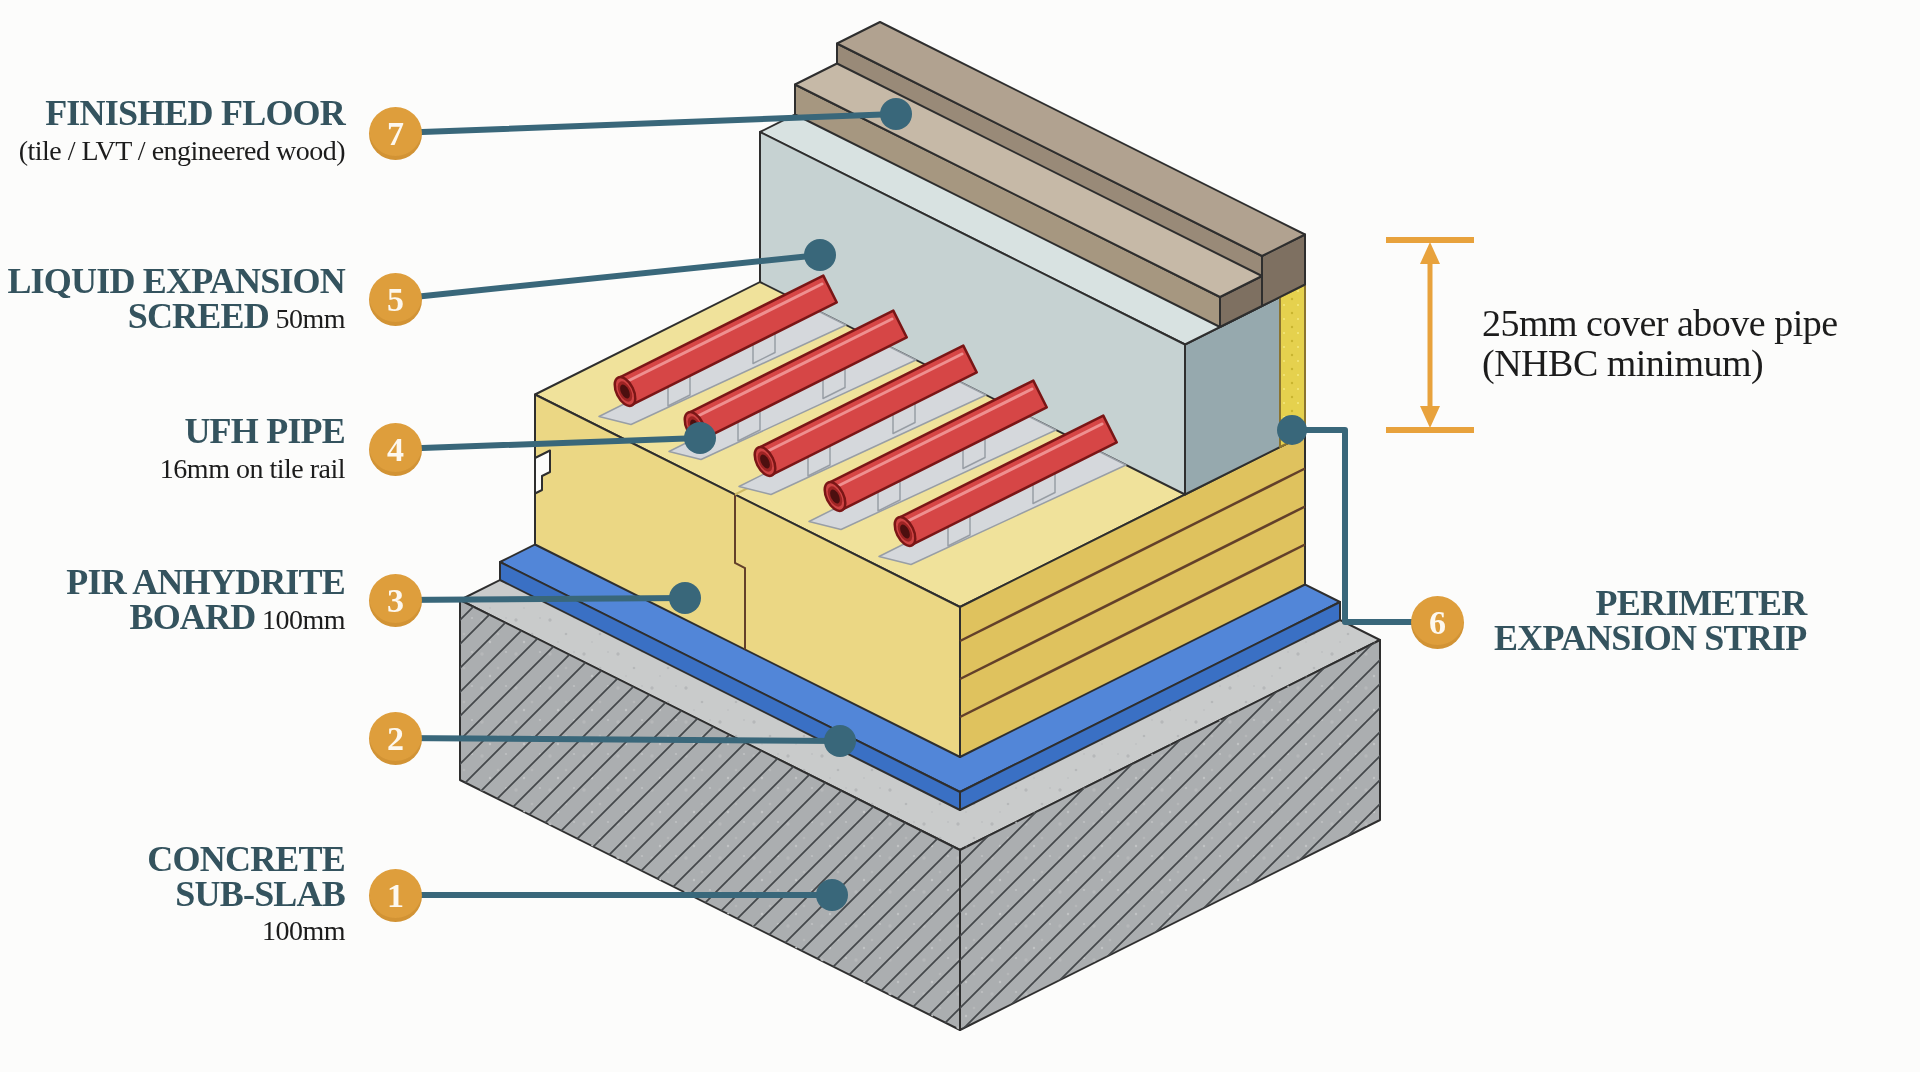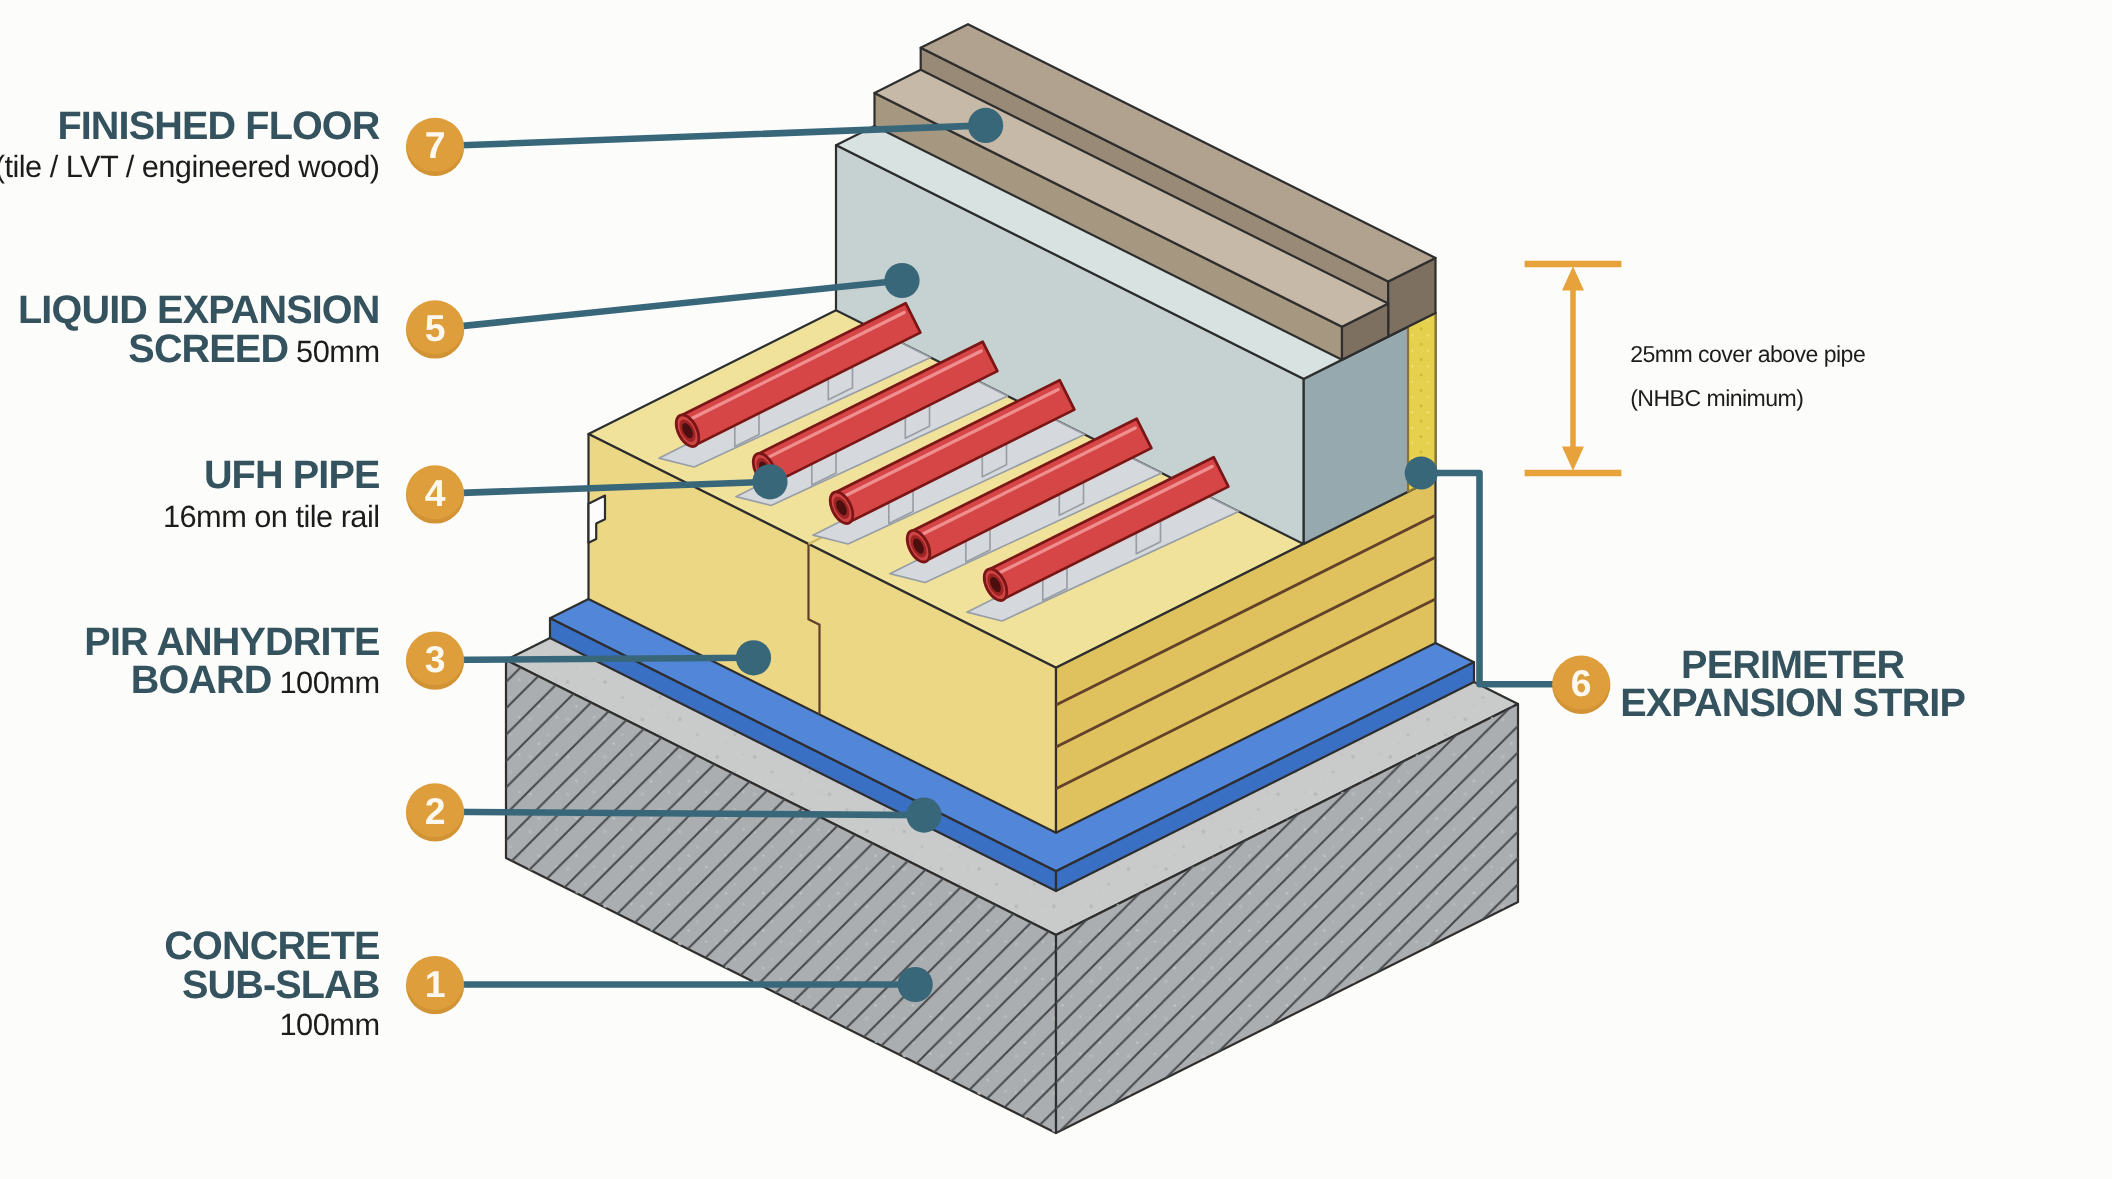--- a/index.html
+++ b/index.html
@@ -1,32 +1,32 @@
 <!DOCTYPE html>
 <html style="--bg: #FCFCFB; --badge: #DE9E3C; --leader: #39677A; --title: #34535E; --text: #1C1C1C;"><head>
 <meta charset="utf-8">
 <style>
   :root{
     --bg:#FCFCFB; --badge:#DE9E3C; --leader:#39677A; --title:#34535E; --text:#1C1C1C;
   }
   html,body{margin:0;padding:0;background:#e9e9e9;}
   .stage{position:relative;width:1920px;height:1072px;background:var(--bg);overflow:hidden;
-         font-family:Liberation Sans, sans-serif;}
+         font-family:Liberation Serif, serif;}
   svg.iso{position:absolute;left:0;top:0;z-index:1;}
   .label{position:absolute;z-index:3;white-space:nowrap;}
   .ra{right:1575px;text-align:right;}
-  .la{text-align:center;}
+  .la{text-align:right;margin-left:21px;}
   .lt{font-weight:700;font-size:36px;line-height:35px;color:var(--title);letter-spacing:-0.8px;}
   .lp{font-weight:400;font-size:28px;line-height:34px;color:var(--text);letter-spacing:-0.5px;}
   .l2 .lt,.l2 .lp{display:inline;}
   .badge{position:absolute;z-index:4;width:53px;height:53px;border-radius:50%;
          background:var(--badge);color:#FDF8EF;font-weight:700;font-size:34px;
          display:flex;align-items:center;justify-content:center;
          box-shadow:inset 0 -4px 0 rgba(120,70,0,.12);}
-  .note{position:absolute;z-index:3;font-size:21px;line-height:40px;color:var(--text);
+  .note{position:absolute;z-index:3;font-size:38px;line-height:40px;color:var(--text);
         letter-spacing:-0.5px;white-space:nowrap;}
 </style>
 </head>
 <body>
 
 <div class="stage">
 
   <svg class="iso" id="iso" width="1920" height="1072" viewBox="0 0 1920 1072">
       <defs>
         <pattern id="hatch" width="24" height="24" patternUnits="userSpaceOnUse">

